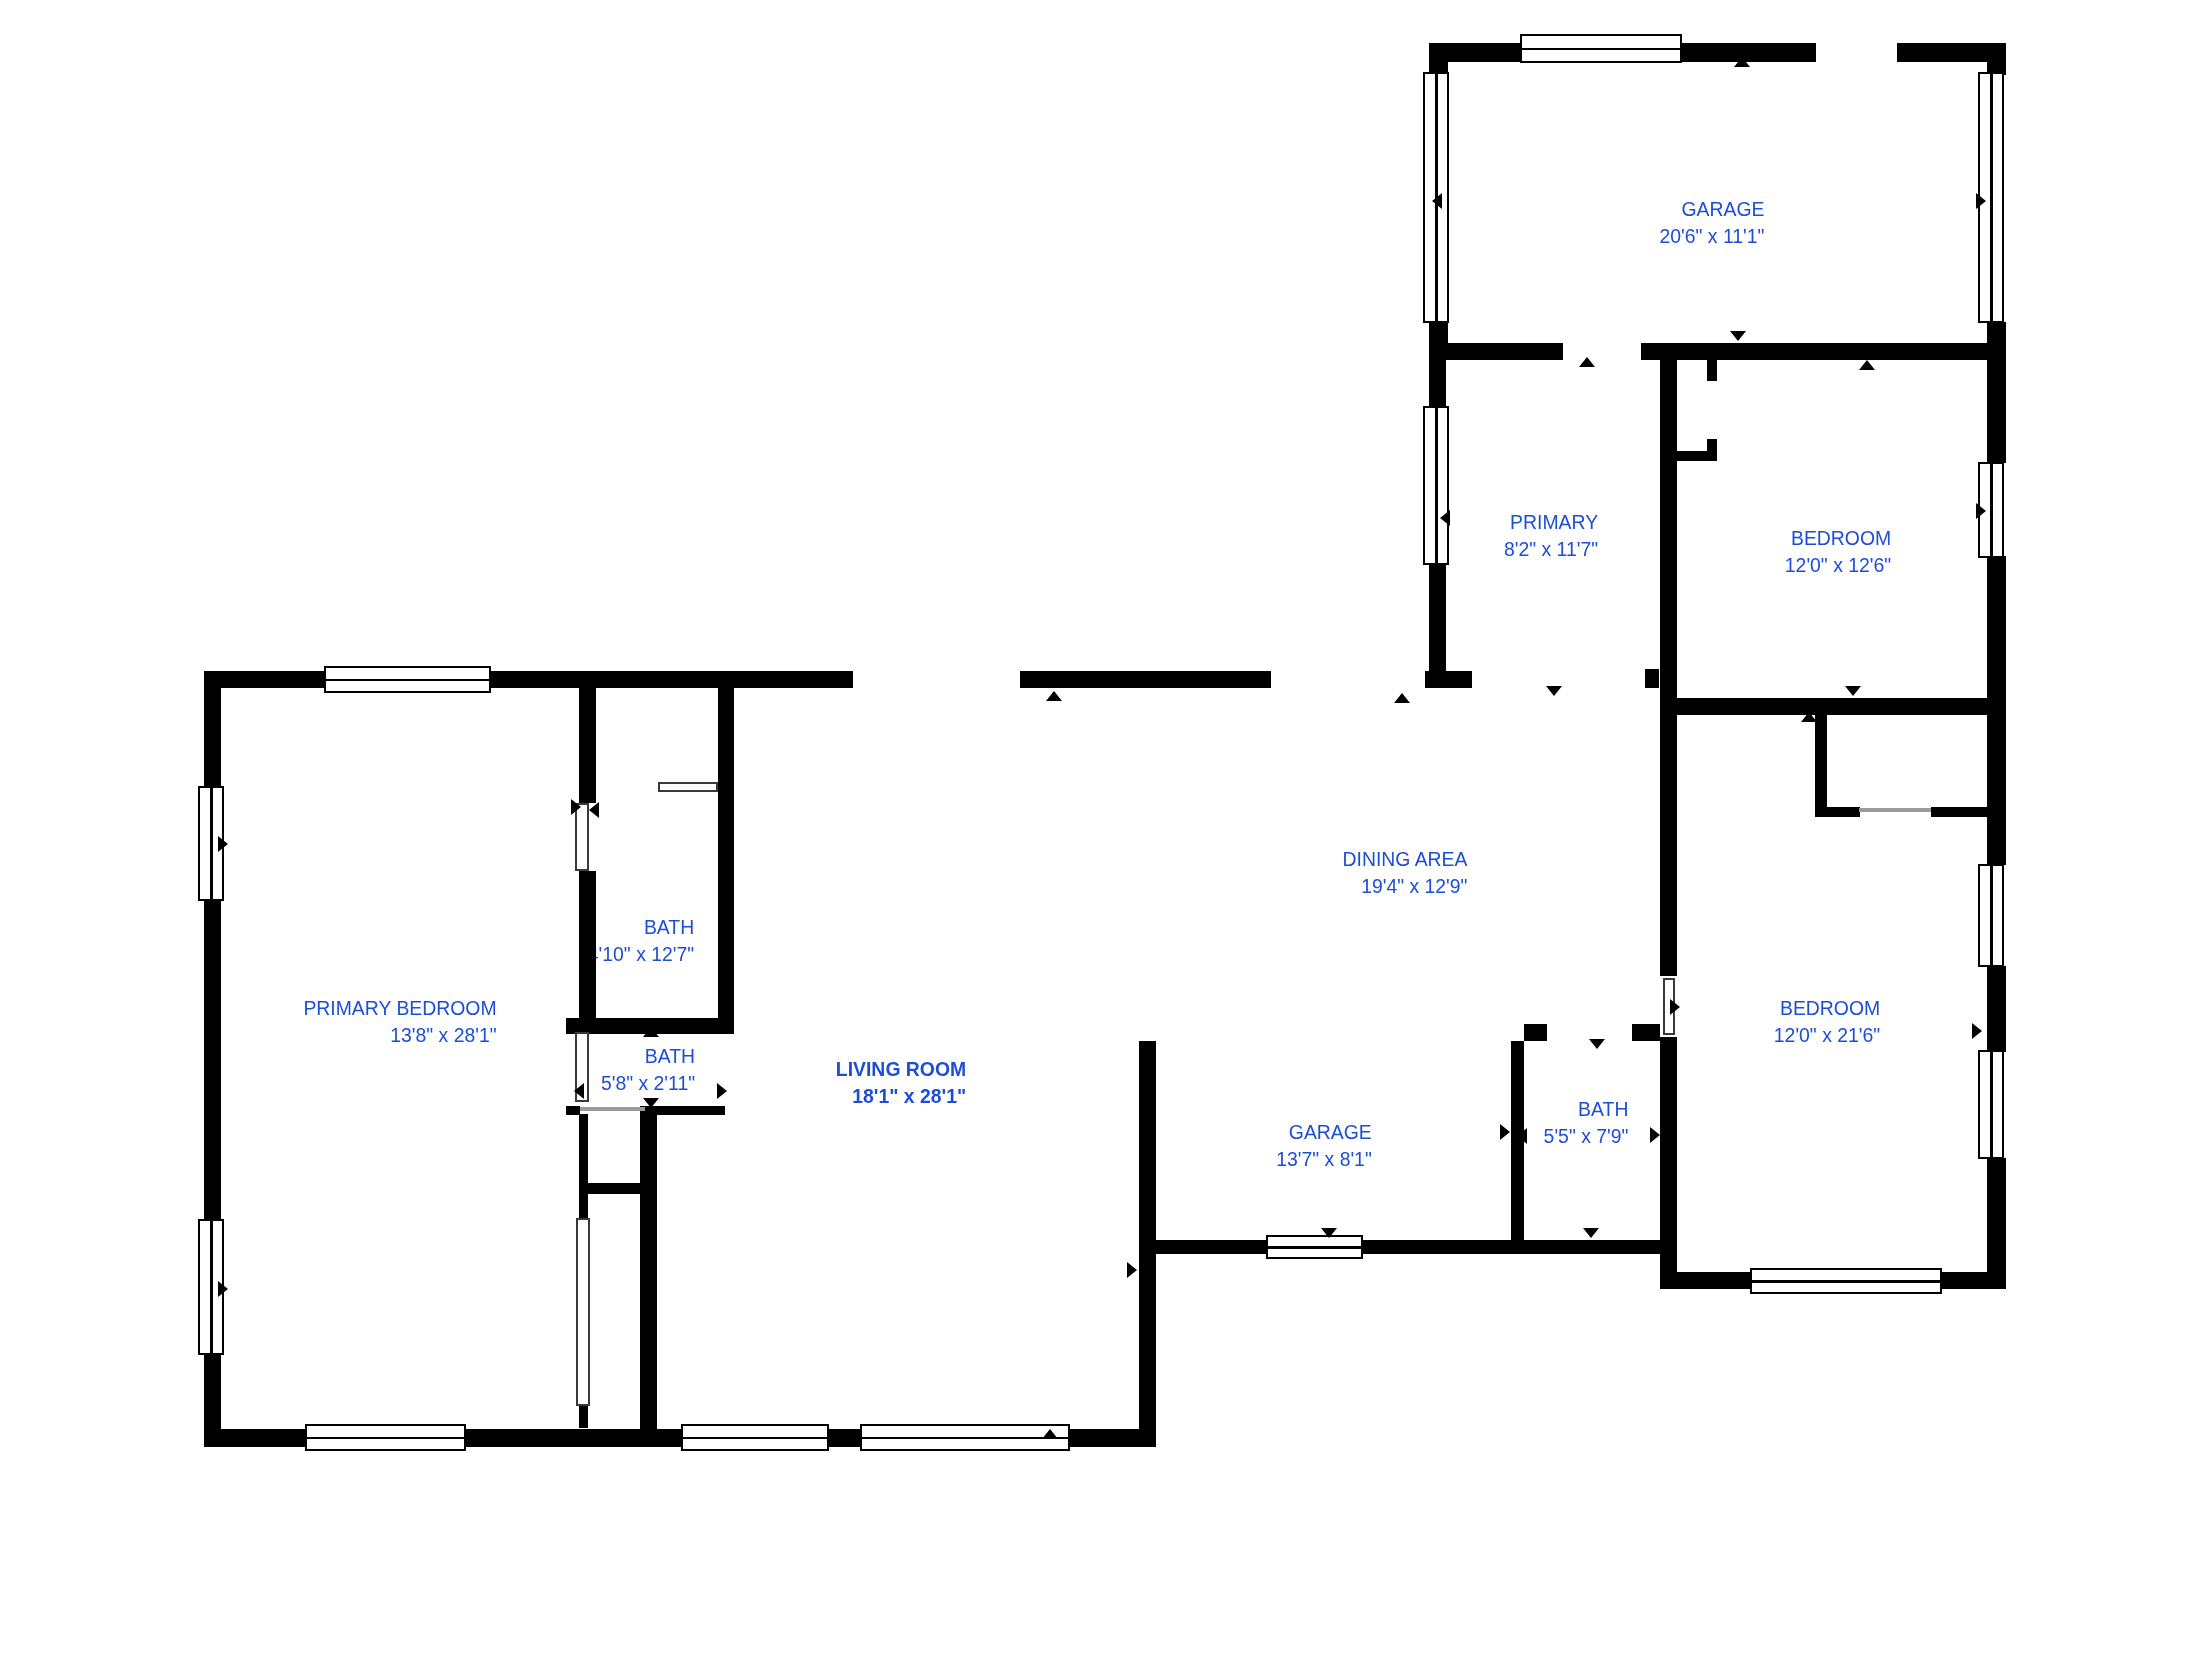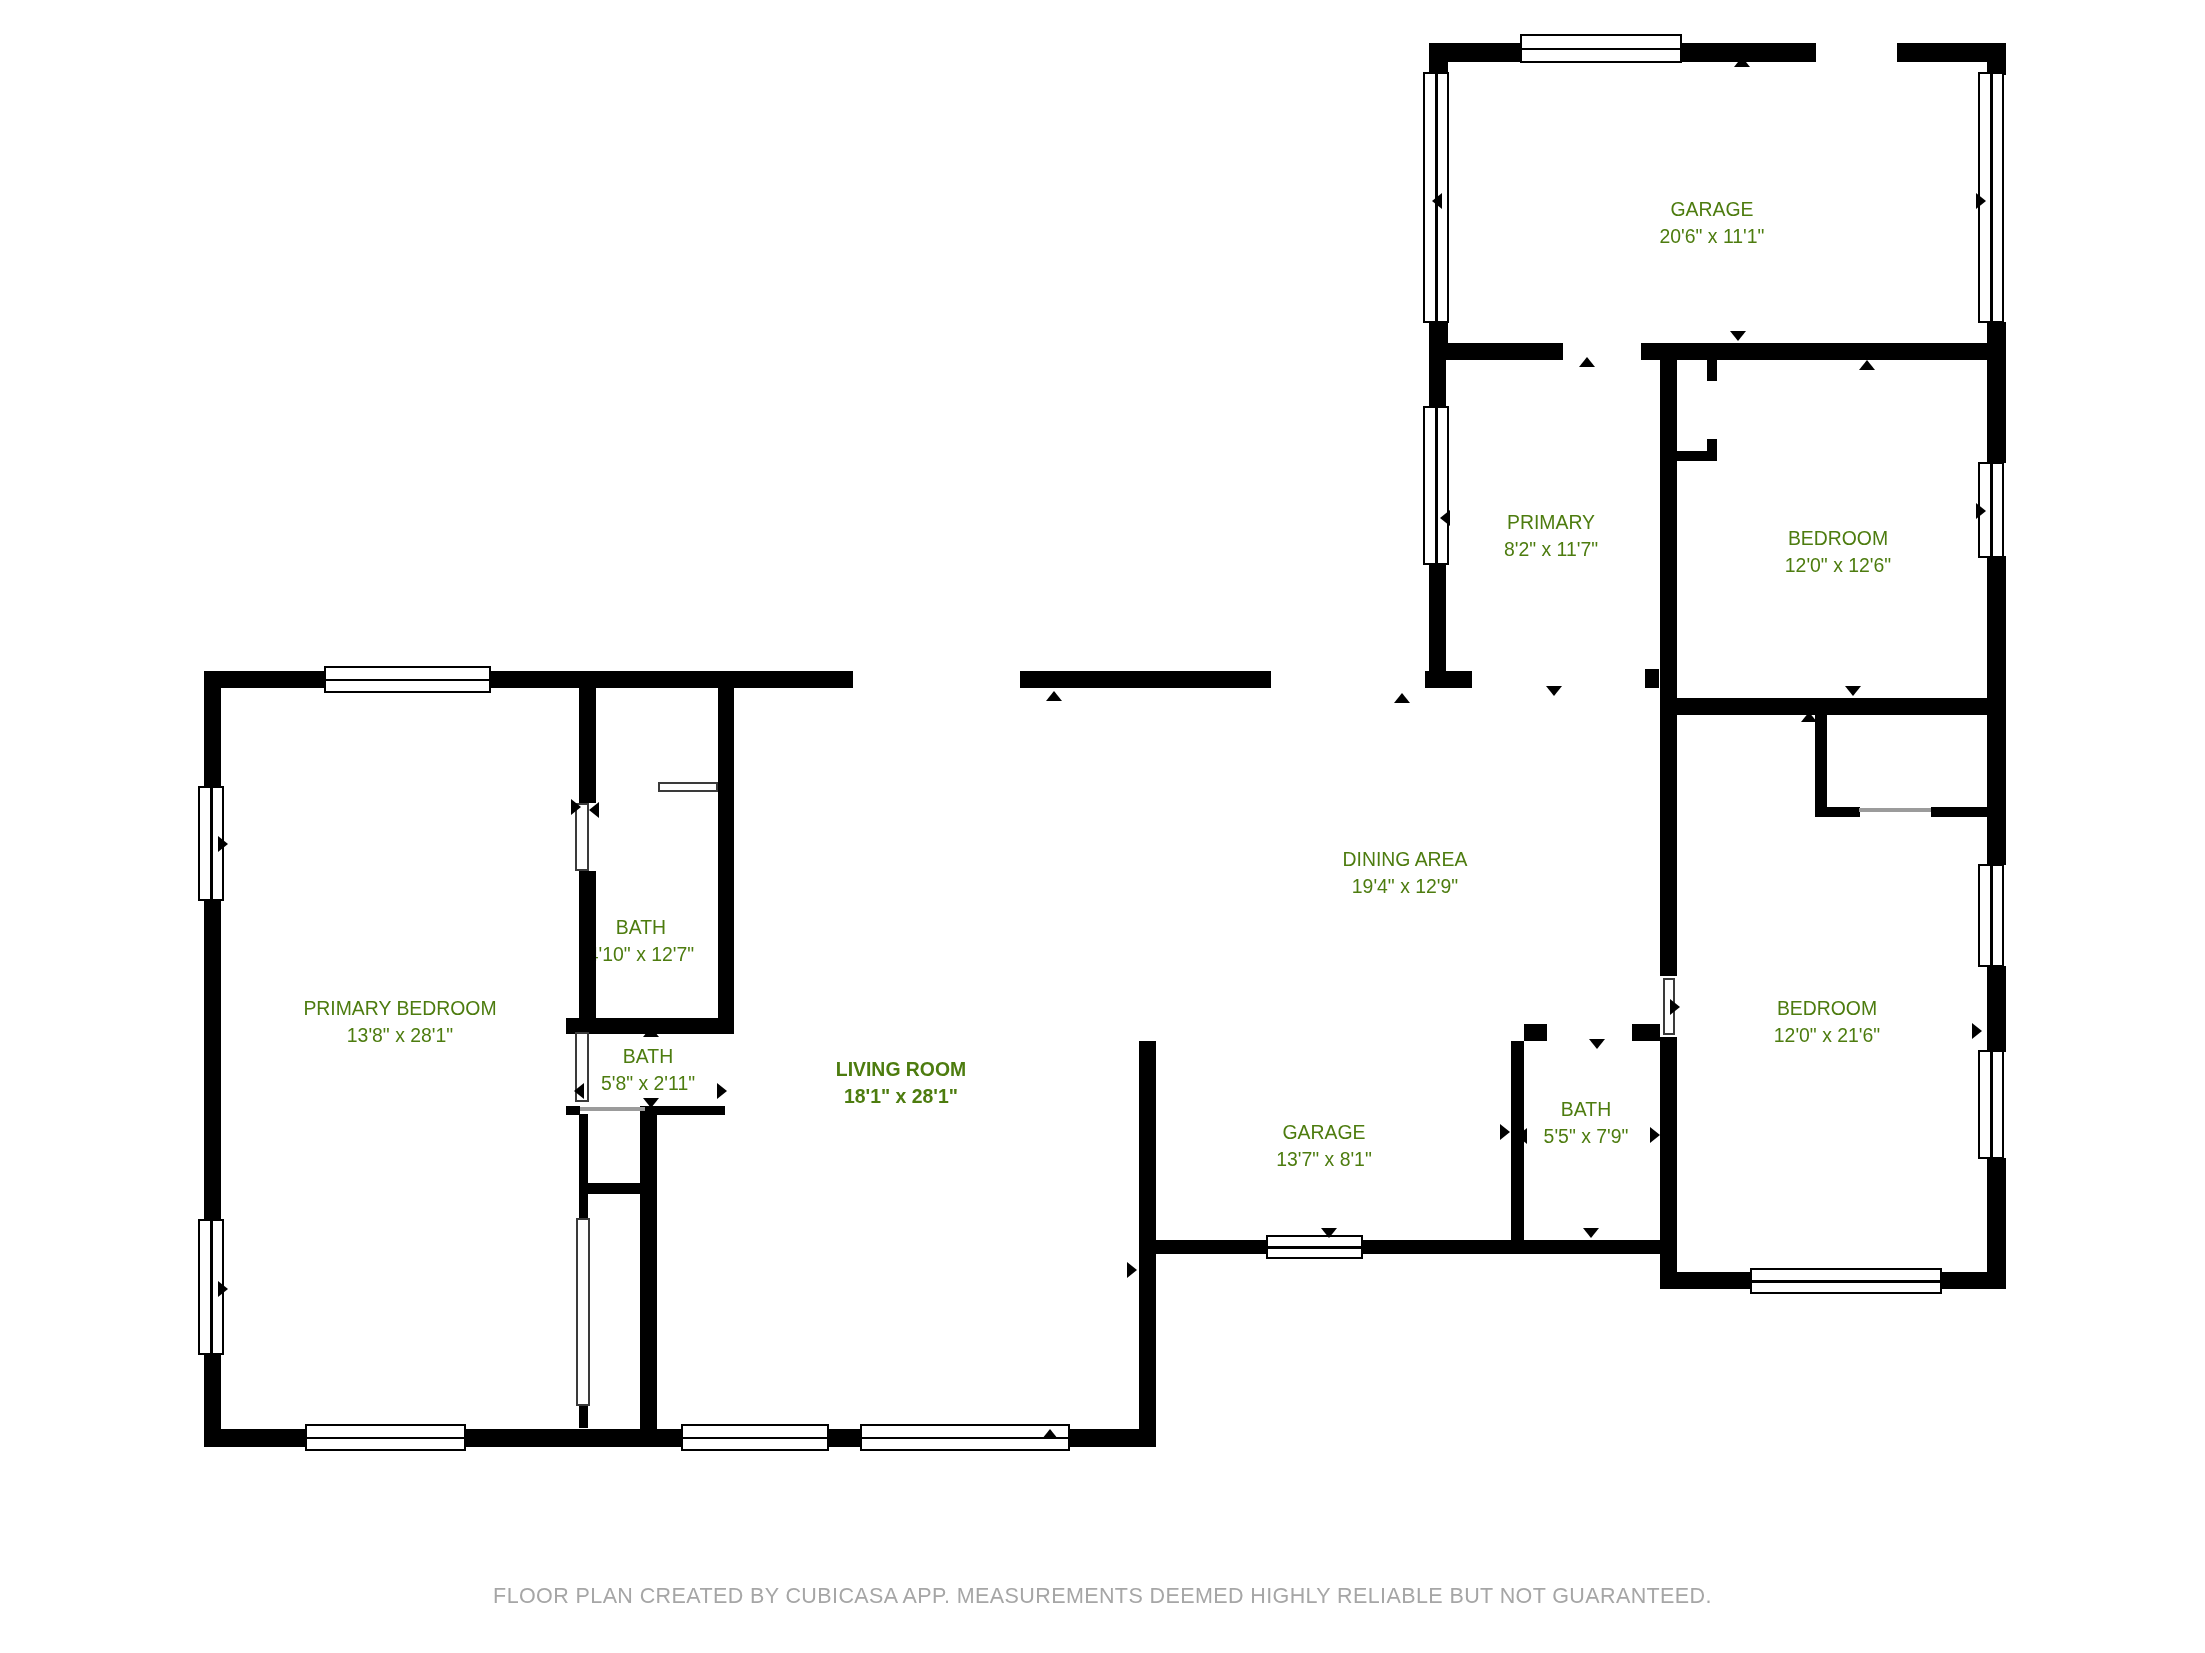--- a/index.html
+++ b/index.html
@@ -10,31 +10,30 @@
   .window .pane{position:absolute;background:#000000;}
   .window.h .pane{left:0;right:0;top:50%;height:2.2px;margin-top:-0.7px;}
   .window.v .pane{top:0;bottom:0;left:50%;width:2.2px;margin-left:-0.7px;}
   .door-outline{position:absolute;background:#ffffff;border:2.2px solid #3a3a3a;box-sizing:border-box;z-index:4;}
   .door-line{position:absolute;background:#9b9b9b;z-index:4;}
   .arrow{position:absolute;width:0;height:0;z-index:5;}
   .arrow.up{border-left:8px solid transparent;border-right:8px solid transparent;border-bottom:10px solid #000;}
   .arrow.down{border-left:8px solid transparent;border-right:8px solid transparent;border-top:10px solid #000;}
   .arrow.left{border-top:8px solid transparent;border-bottom:8px solid transparent;border-right:10px solid #000;}
   .arrow.right{border-top:8px solid transparent;border-bottom:8px solid transparent;border-left:10px solid #000;}
-  .room-label{position:absolute;transform:translate(-50%,-50%);text-align:center;z-index:1;
-              color:#4d7c0f;font-size:19.4px;line-height:27px;white-space:nowrap;}
+  .room-label{position:absolute;transform:translate(-50%,-50%);text-align:right;z-index:1;
+              color:#1d4ed8;font-size:19.4px;line-height:27px;white-space:nowrap;}
   .room-label span{display:block;}
   #footer{position:absolute;left:50%;transform:translateX(-50%);top:1584px;color:#a6a6a6;
           font-size:21.5px;letter-spacing:0.4px;white-space:nowrap;z-index:2;}
 </style>
 </head>
 <body>
 
 <div id="plan">
-  <div id="footer">FLOOR PLAN CREATED BY CUBICASA APP. MEASUREMENTS DEEMED HIGHLY RELIABLE BUT NOT GUARANTEED.</div>
 <div class="wall" style="left: 1429px; top: 43px; width: 93px; height: 18.7px;"></div>
     <div class="wall" style="left: 1681px; top: 43px; width: 135px; height: 18.7px;"></div>
     <div class="wall" style="left: 1897px; top: 43px; width: 109px; height: 18.7px;"></div>
     <div class="wall" style="left: 1429px; top: 43px; width: 18.7px; height: 32px;"></div>
     <div class="wall" style="left: 1429px; top: 322px; width: 18.7px; height: 37px;"></div>
     <div class="wall" style="left: 1987px; top: 43px; width: 18.7px; height: 32px;"></div>
     <div class="wall" style="left: 1987px; top: 322px; width: 18.7px; height: 37px;"></div>
     <div class="wall" style="left: 1429px; top: 343px; width: 134px; height: 17px;"></div>
     <div class="wall" style="left: 1641px; top: 343px; width: 365px; height: 17px;"></div>
     <div class="wall" style="left: 1429px; top: 357px; width: 17px; height: 50px;"></div>

